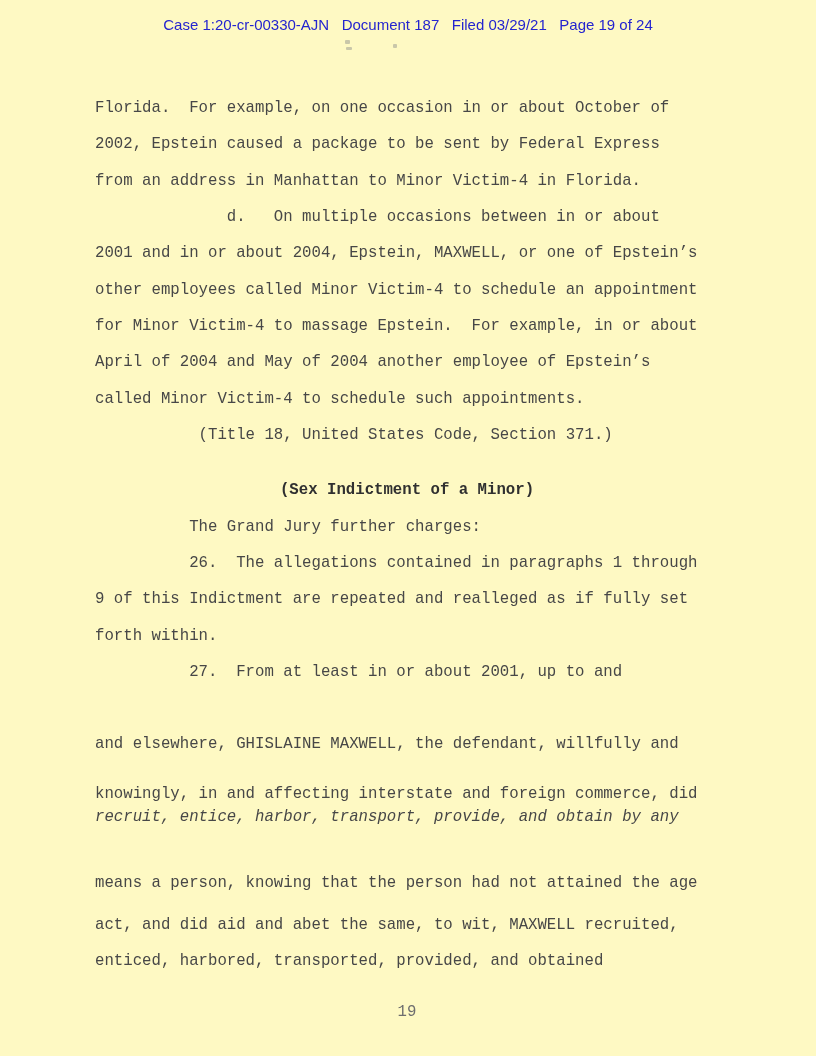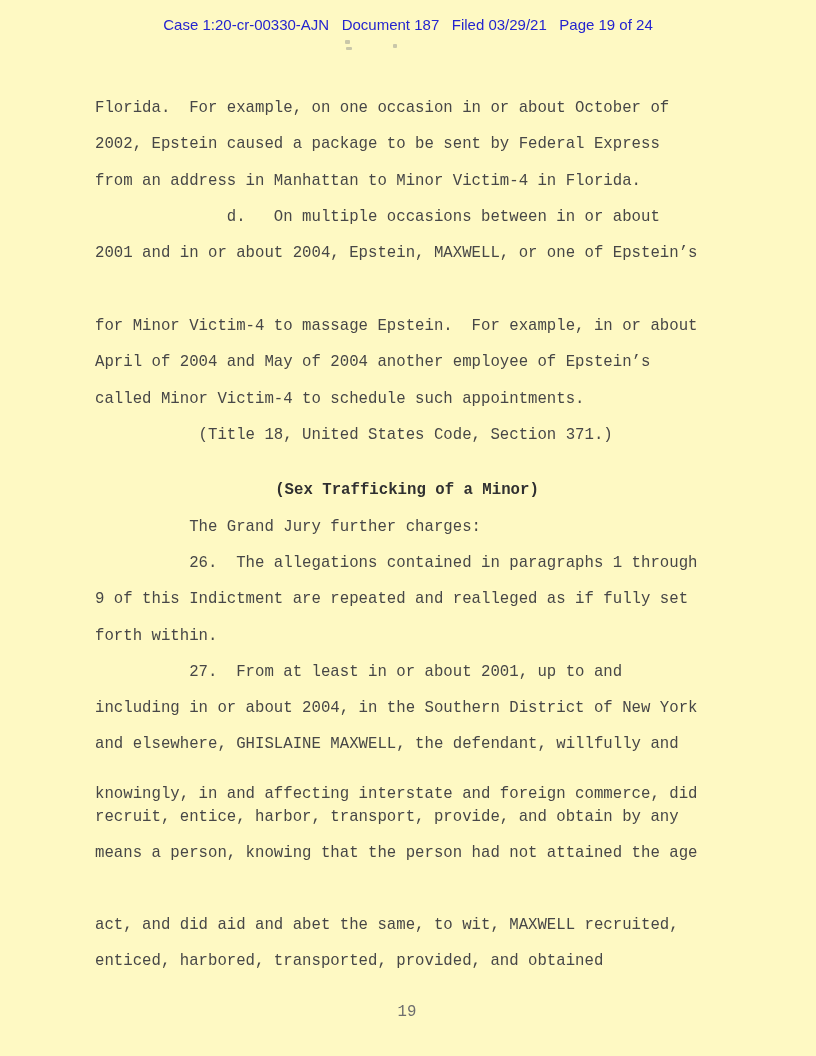--- a/index.html
+++ b/index.html
@@ -57,22 +57,22 @@
   }
 
   .l0  { top: 98px; }   .l1  { top: 134px; }  .l2  { top: 171px; }
   .l3  { top: 207px; }  .l4  { top: 243px; }  .l5  { top: 280px; }
   .l6  { top: 316px; }  .l7  { top: 352px; }  .l8  { top: 389px; }
   .l9  { top: 425px; }
   .ht  { top: 461px; }
   .hs  { top: 480px; }
   .l10 { top: 517px; }  .l11 { top: 553px; }  .l12 { top: 589px; }
   .l13 { top: 626px; }  .l14 { top: 662px; }  .l15 { top: 698px; }
-  .l16 { top: 734px; }  .l17 { top: 784px; }  .l18 { top: 807px; }
-  .l19 { top: 843px; }  .l20 { top: 879px; }  .l21 { top: 915px; }
+  .l16 { top: 734px; }  .l17 { top: 784px; }  .l18 { top: 807px; font-style: italic; }
+  .l19 { top: 873px; }  .l20 { top: 879px; }  .l21 { top: 915px; }
   .l22 { top: 951px; }
 
   .page-num {
     top: 1002px;
     text-align: center;
     color: #6e6e6e;
   }
 </style>
 </head>
 <body>
@@ -83,33 +83,33 @@
 
   <div class="speck s1"></div>
   <div class="speck s2"></div>
   <div class="speck s3"></div>
 
   <div class="bl l0">Florida.  For example, on one occasion in or about October of</div>
   <div class="bl l1">2002, Epstein caused a package to be sent by Federal Express</div>
   <div class="bl l2">from an address in Manhattan to Minor Victim-4 in Florida.</div>
   <div class="bl l3">              d.   On multiple occasions between in or about</div>
   <div class="bl l4">2001 and in or about 2004, Epstein, MAXWELL, or one of Epstein’s</div>
+  <div class="bl l5">other employees called Minor Victim-4 to schedule an appointment</div>
   <div class="bl l6">for Minor Victim-4 to massage Epstein.  For example, in or about</div>
   <div class="bl l7">April of 2004 and May of 2004 another employee of Epstein’s</div>
   <div class="bl l8">called Minor Victim-4 to schedule such appointments.</div>
   <div class="bl l9">           (Title 18, United States Code, Section 371.)</div>
 
-  <div class="bl hs center bold">(Sex Trafficking of a Minor)</div>
+  <div class="bl hs center bold">(Sex Indictment of a Minor)</div>
 
   <div class="bl l10">          The Grand Jury further charges:</div>
   <div class="bl l11">          26.  The allegations contained in paragraphs 1 through</div>
   <div class="bl l12">9 of this Indictment are repeated and realleged as if fully set</div>
   <div class="bl l13">forth within.</div>
   <div class="bl l14">          27.  From at least in or about 2001, up to and</div>
-  <div class="bl l15">including in or about 2004, in the Southern District of New York</div>
   <div class="bl l16">and elsewhere, GHISLAINE MAXWELL, the defendant, willfully and</div>
   <div class="bl l17">knowingly, in and affecting interstate and foreign commerce, did</div>
   <div class="bl l18">recruit, entice, harbor, transport, provide, and obtain by any</div>
   <div class="bl l19">means a person, knowing that the person had not attained the age</div>
   <div class="bl l21">act, and did aid and abet the same, to wit, MAXWELL recruited,</div>
   <div class="bl l22">enticed, harbored, transported, provided, and obtained</div>
 
   <div class="bl page-num">19</div>
 
 </div>

